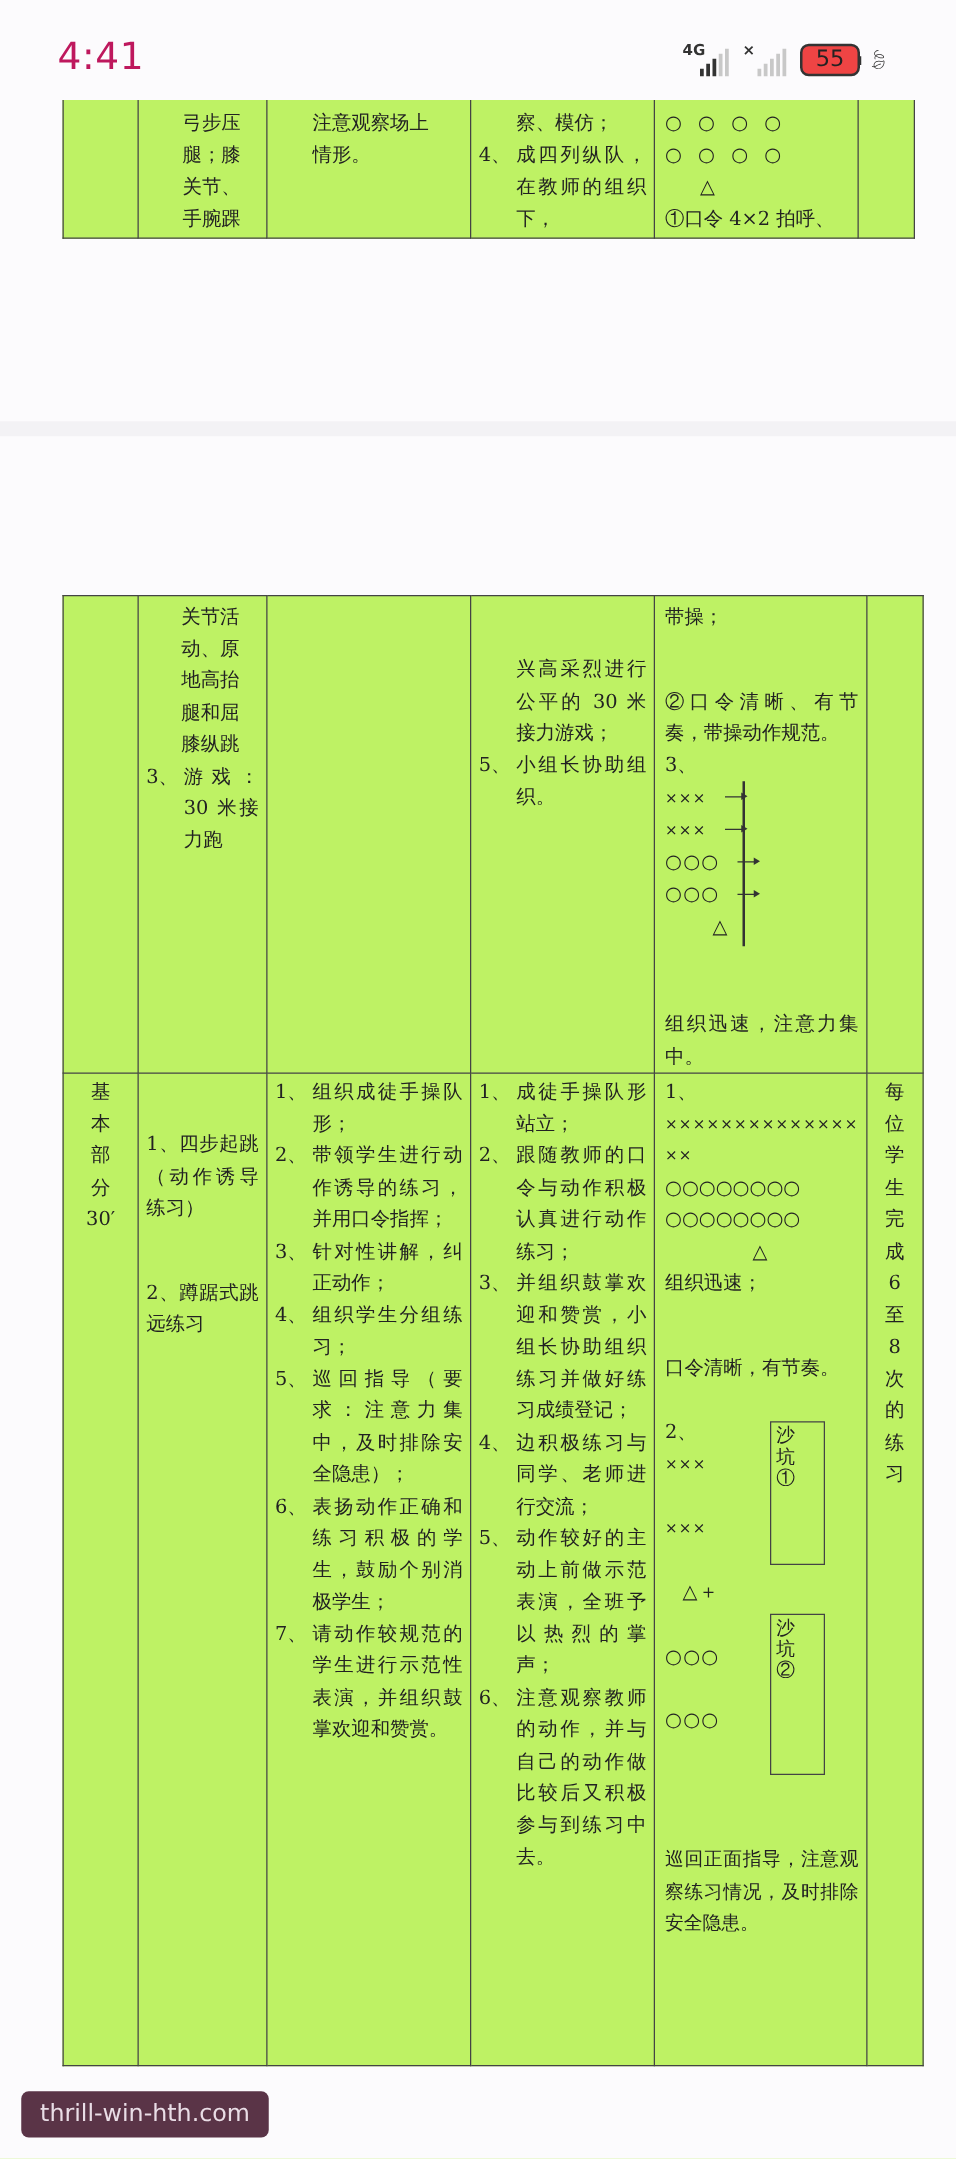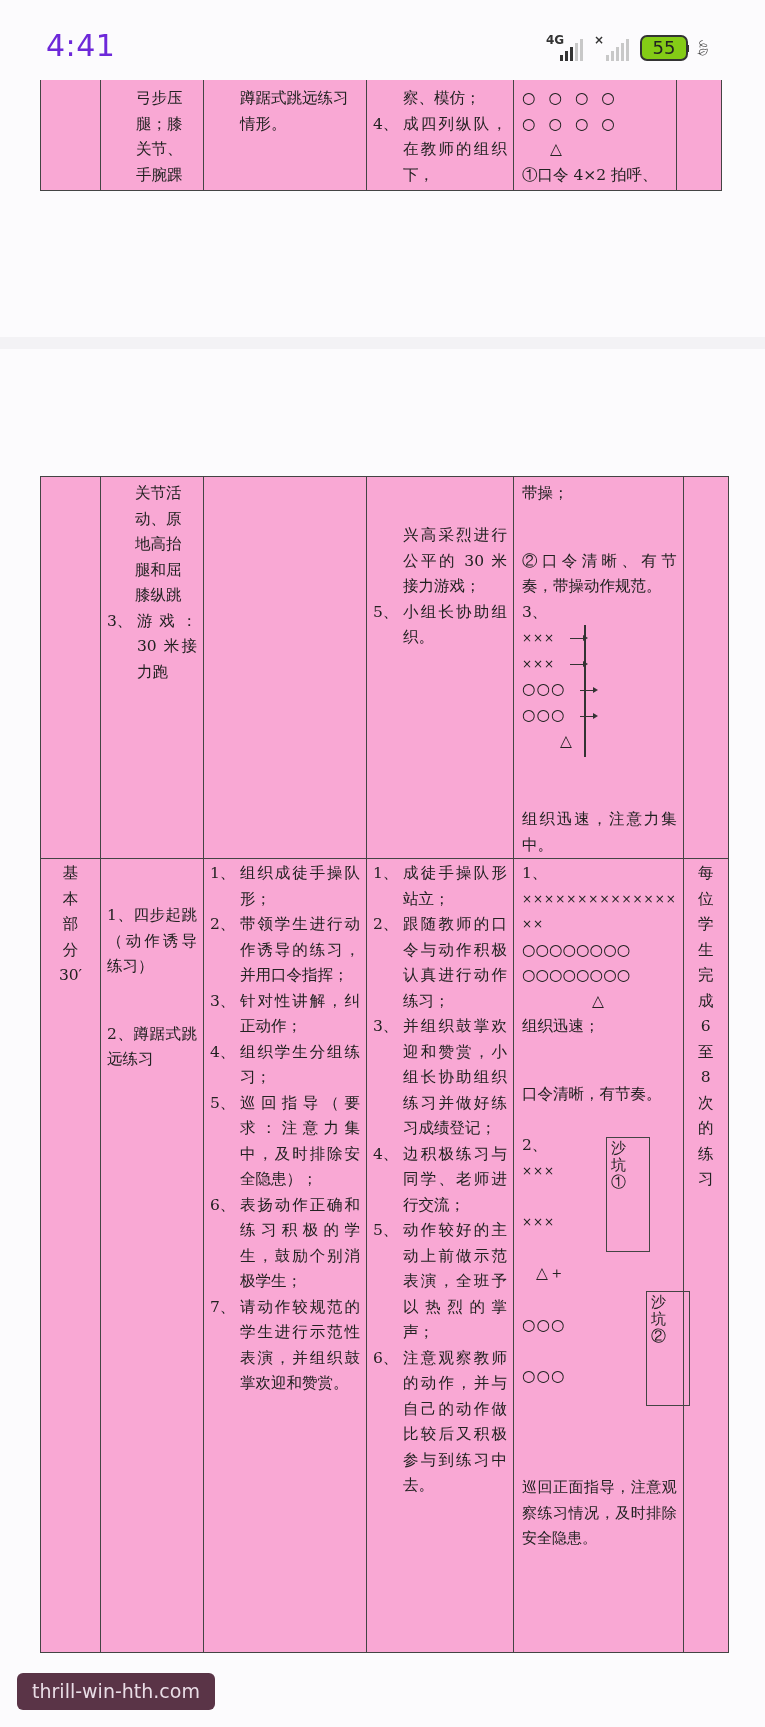--- a/index.html
+++ b/index.html
@@ -5,38 +5,38 @@
   html, body { margin:0; padding:0; }
   body {
     width:765px; height:1727px; position:relative; overflow:hidden;
     background:#fcfbfd;
     font-family:"DejaVu Serif", serif;
     color:#222;
   }
   .statusbar { position:absolute; left:0; top:0; width:765px; height:80px; }
   .time {
     position:absolute; left:46px; top:28px;
-    font-family:"DejaVu Sans", sans-serif; font-size:30px; color:#6d28d9; letter-spacing:0.5px;
+    font-family:"DejaVu Sans", sans-serif; font-size:30px; color:#be185d; letter-spacing:0.5px;
   }
   .status-right { position:absolute; left:546px; top:33px; height:30px; display:flex; align-items:center; gap:4px; }
   .sig { position:relative; width:44px; height:26px; }
   .sig .lbl { position:absolute; left:0; top:-2px; font-family:"DejaVu Sans", sans-serif; font-size:12px; font-weight:bold; color:#333; }
   .bars { position:absolute; left:16px; bottom:0; display:flex; align-items:flex-end; gap:2px; }
   .bars span { display:block; width:3px; background:#333; }
   .bars span.off { background:#c8c8c8; }
   .battery {
-    width:44px; height:22px; border:2px solid #333; border-radius:7px; background:#84cc16;
+    width:44px; height:22px; border:2px solid #333; border-radius:7px; background:#ef4444;
     font-family:"DejaVu Sans", sans-serif; font-size:18px; text-align:center; line-height:22px; color:#222; box-sizing:content-box;
   }
   .batt-tip { width:2px; height:7px; background:#333; margin-left:-5px; }
   .leaf { font-size:15px; color:#333; }
 
   table.lesson {
-    position:absolute; left:40px; border-collapse:collapse; table-layout:fixed;
-    background:#f9a8d4;
+    position:absolute; left:50px; border-collapse:collapse; table-layout:fixed;
+    background:#bef264;
   }
   table.lesson td {
     border:1.5px solid #444; vertical-align:top; padding:0;
     font-size:15.5px; line-height:25.5px;
   }
   .c1 { width:60px; } .c2 { width:103px; } .c3 { width:163px; }
   .c4 { width:147px; } .c5 { width:163px; } .c6 { width:45px; }
 
   .cell { padding:4px 6px 0 6px; }
   .ol { margin:0; padding:0; list-style:none; }
@@ -114,21 +114,21 @@
     <td style="border-top:none;">
       <div class="cell" style="padding-left:35px;padding-top:6px;">
         <div>弓步压</div>
         <div>腿；膝</div>
         <div>关节、</div>
         <div>手腕踝</div>
       </div>
     </td>
     <td style="border-top:none;">
       <div class="cell" style="padding-left:36px;padding-top:6px;">
-        <div>蹲踞式跳远练习</div>
+        <div>注意观察场上</div>
         <div>情形。</div>
       </div>
     </td>
     <td style="border-top:none;">
       <div class="cell" style="padding-top:6px;">
         <div class="indent-item">察、模仿；</div>
         <ul class="ol">
           <li>
                 <span class="n">4、</span>
                 <span class="t">成四列纵队，在教师的组织下，</span>
@@ -306,21 +306,21 @@
         <div class="pit-diagram">
           <div class="lbl" style="top:0;left:0;">2、</div>
           <div class="lbl small-x" style="top:26px;left:0;">×××</div>
           <div class="lbl small-x" style="top:77px;left:0;">×××</div>
           <div class="lbl sym" style="top:128px;left:14px;">△＋</div>
           <div class="lbl sym" style="top:180px;left:0;">○○○</div>
           <div class="lbl sym" style="top:231px;left:0;">○○○</div>
           <div class="pit" style="top:4px;height:115px;">
             <div style="width:16px;word-break:break-all;">沙坑①</div>
           </div>
-          <div class="pit" style="top:158px;height:115px;margin-left:40px;">
+          <div class="pit" style="top:158px;height:129px;">
             <div style="width:16px;word-break:break-all;">沙坑②</div>
           </div>
         </div>
         <div style="height:10px;"></div>
         <div class="plain" style="font-size:15px;">巡回正面指导，注意观察练习情况，及时排除安全隐患。</div>
       </div>
     </td>
     <td>
       <div class="cell vtext" style="padding:2px 0 0 0;">
         <div>每</div>

